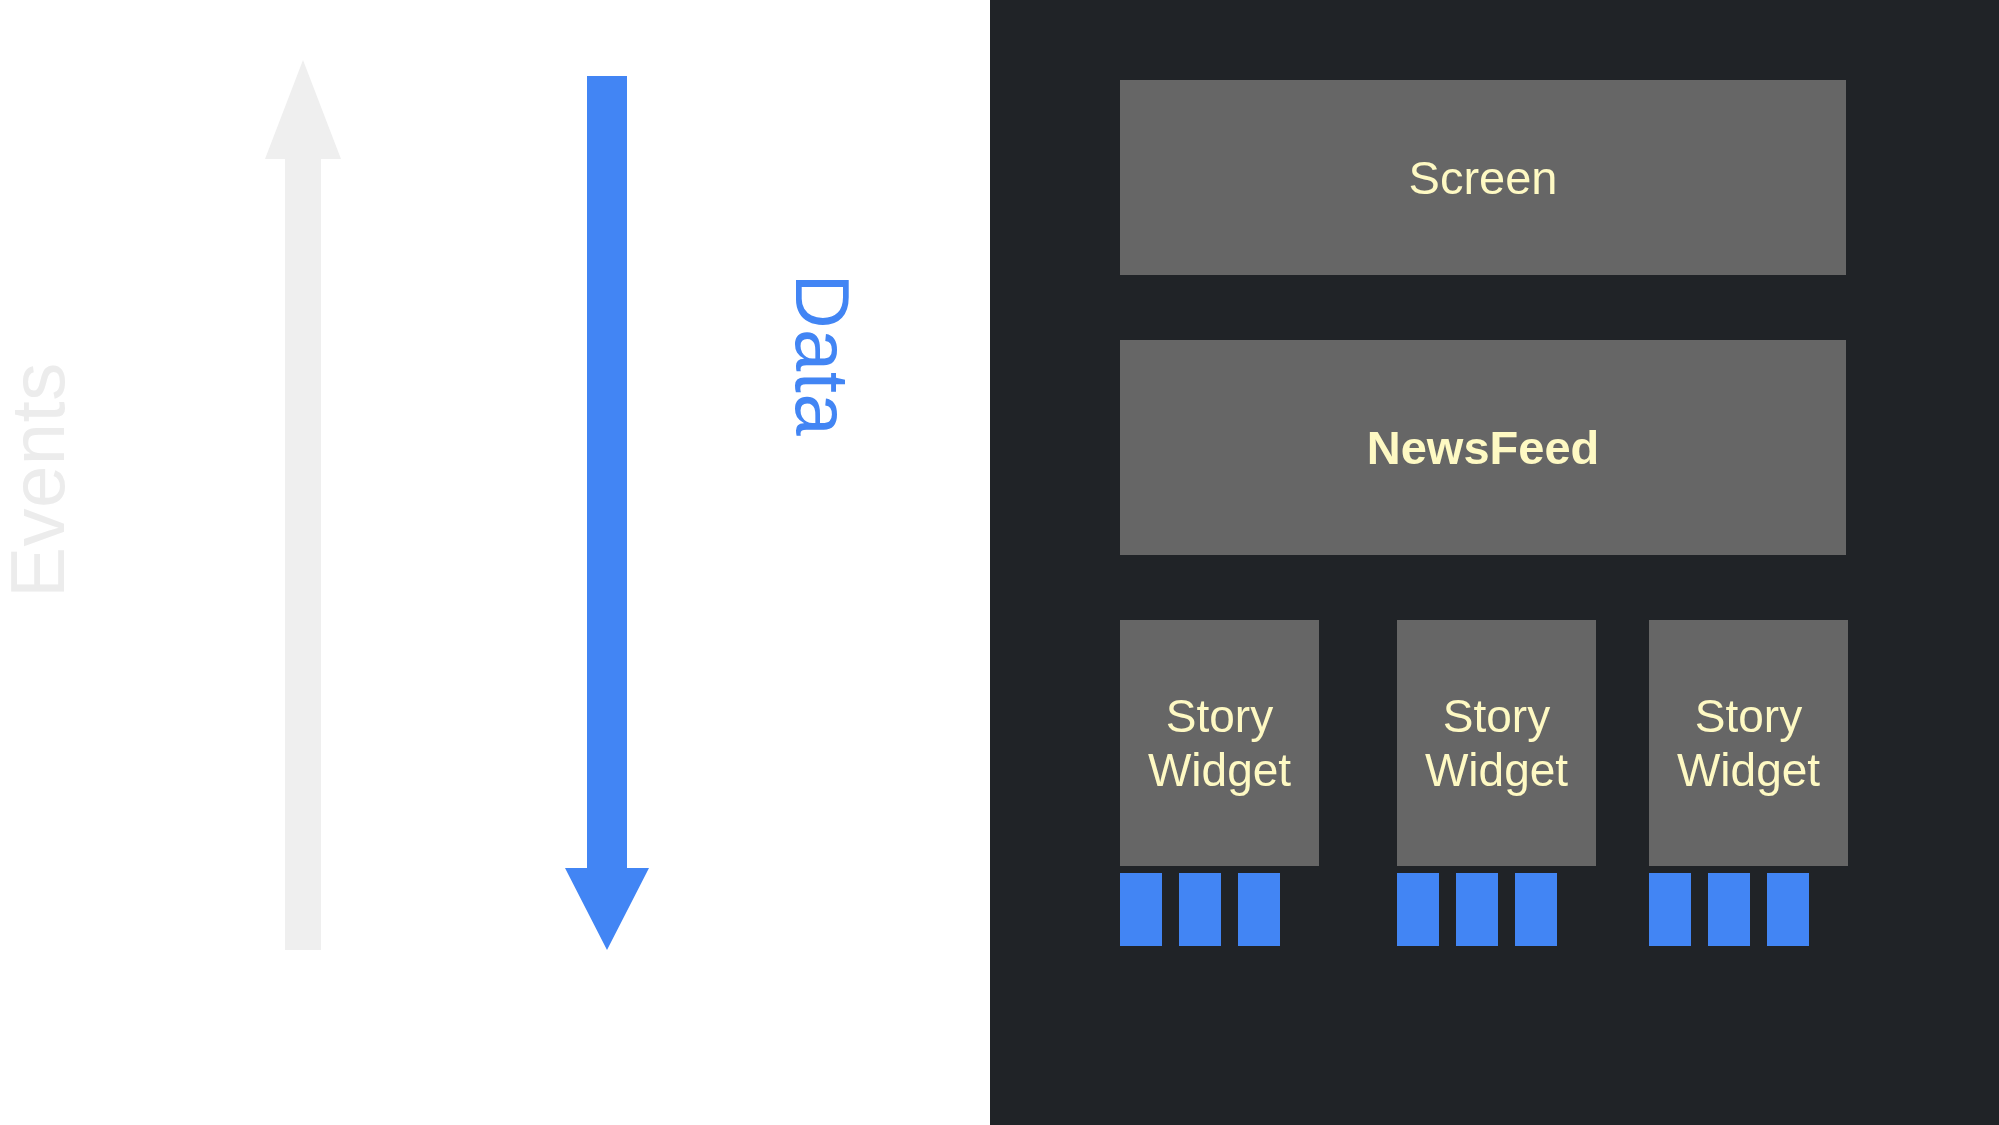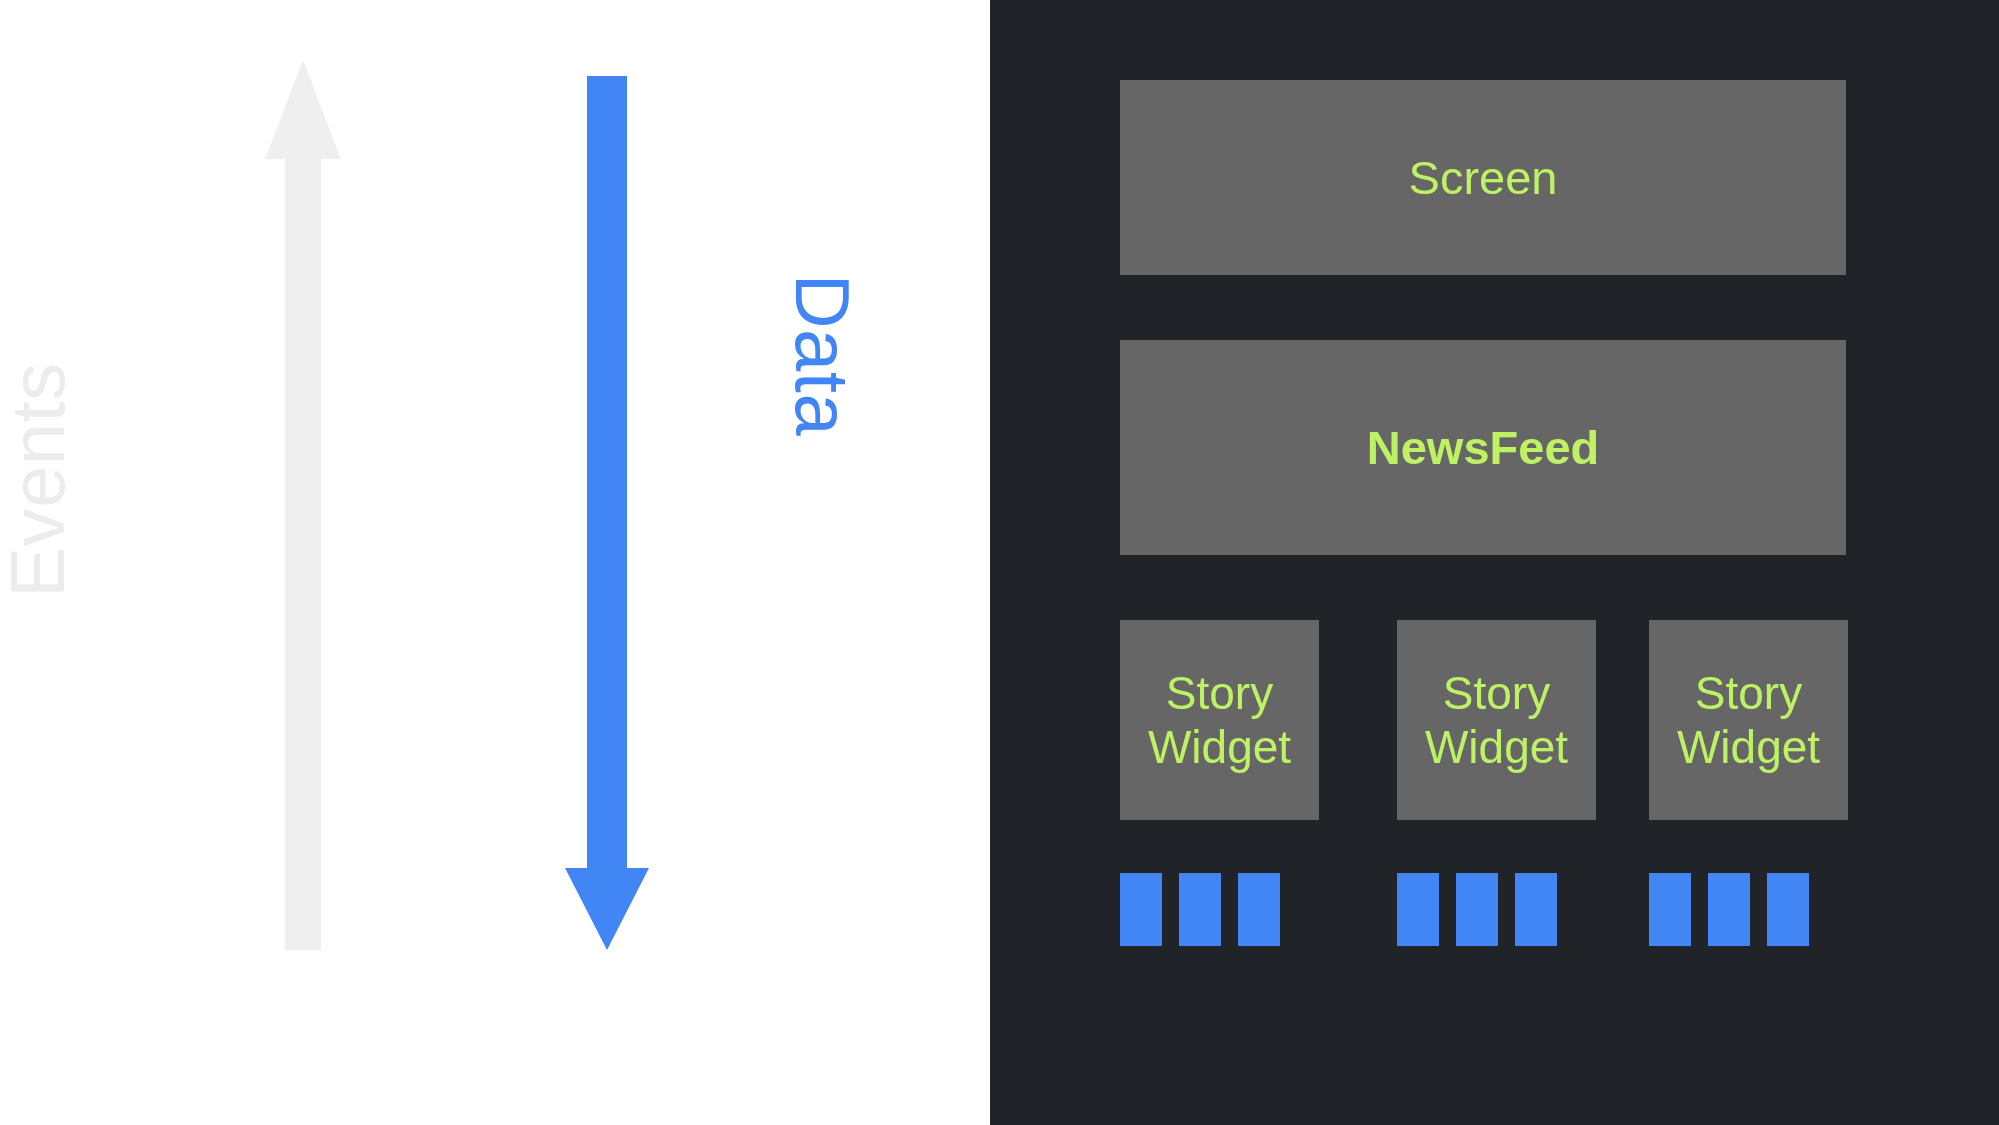--- a/index.html
+++ b/index.html
@@ -73,37 +73,37 @@
   #dark-panel {
     position: absolute;
     left: 990px; top: 0;
     width: 1009px; height: 1125px;
     background: #202327;
   }
 
   .node-box {
     position: absolute;
     background: #666666;
-    color: #bef264;
+    color: #fef9c3;
     display: flex;
     align-items: center;
     justify-content: center;
     text-align: center;
     font-size: 47px;
     font-weight: 400;
     line-height: 1.18;
   }
 
   #screen-box   { left: 130px; top: 80px;  width: 726px; height: 195px; }
   #newsfeed-box { left: 130px; top: 340px; width: 726px; height: 215px; font-weight: bold; }
 
   .story-box {
     top: 620px;
     width: 199px;
-    height: 200px;
+    height: 246px;
     font-size: 46px;
   }
   #story-box-0 { left: 130px; }
   #story-box-1 { left: 407px; }
   #story-box-2 { left: 659px; }
 
   .leaf-group {
     position: absolute;
     top: 873px;
     height: 73px;

